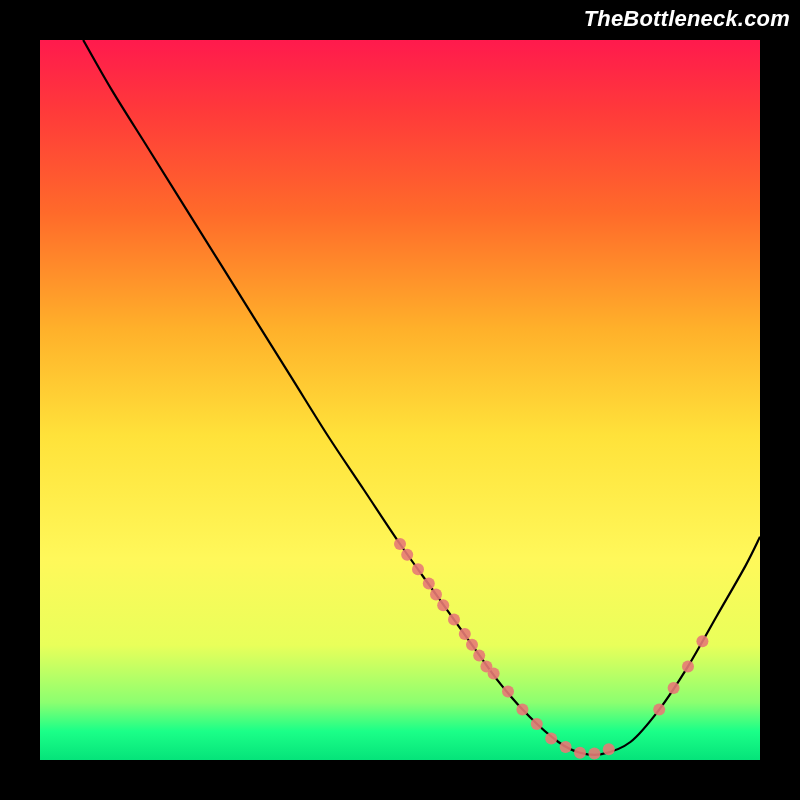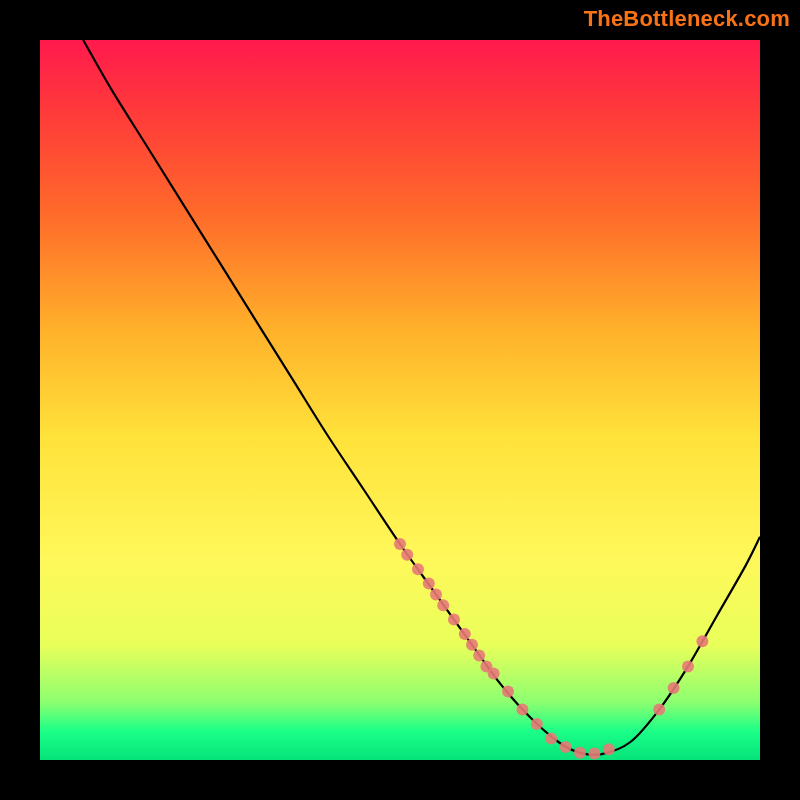--- a/index.html
+++ b/index.html
@@ -32,25 +32,26 @@
       #fff85a 72%,
       #e9ff5a 84%,
       #8cff70 92%,
       #1bff88 96%,
       #05e37a 100%);
   }
   .watermark {
     position: absolute;
     top: 6px;
     right: 10px;
-    color: #f97316;
+    color: #ffffff;
     font-size: 22px;
     font-weight: 600;
     letter-spacing: 0.2px;
     user-select: none;
+    font-style: italic;
   }
   svg.curve {
     position: absolute;
     left: 0;
     top: 0;
     width: 720px;
     height: 720px;
     display: block;
   }
 </style>

